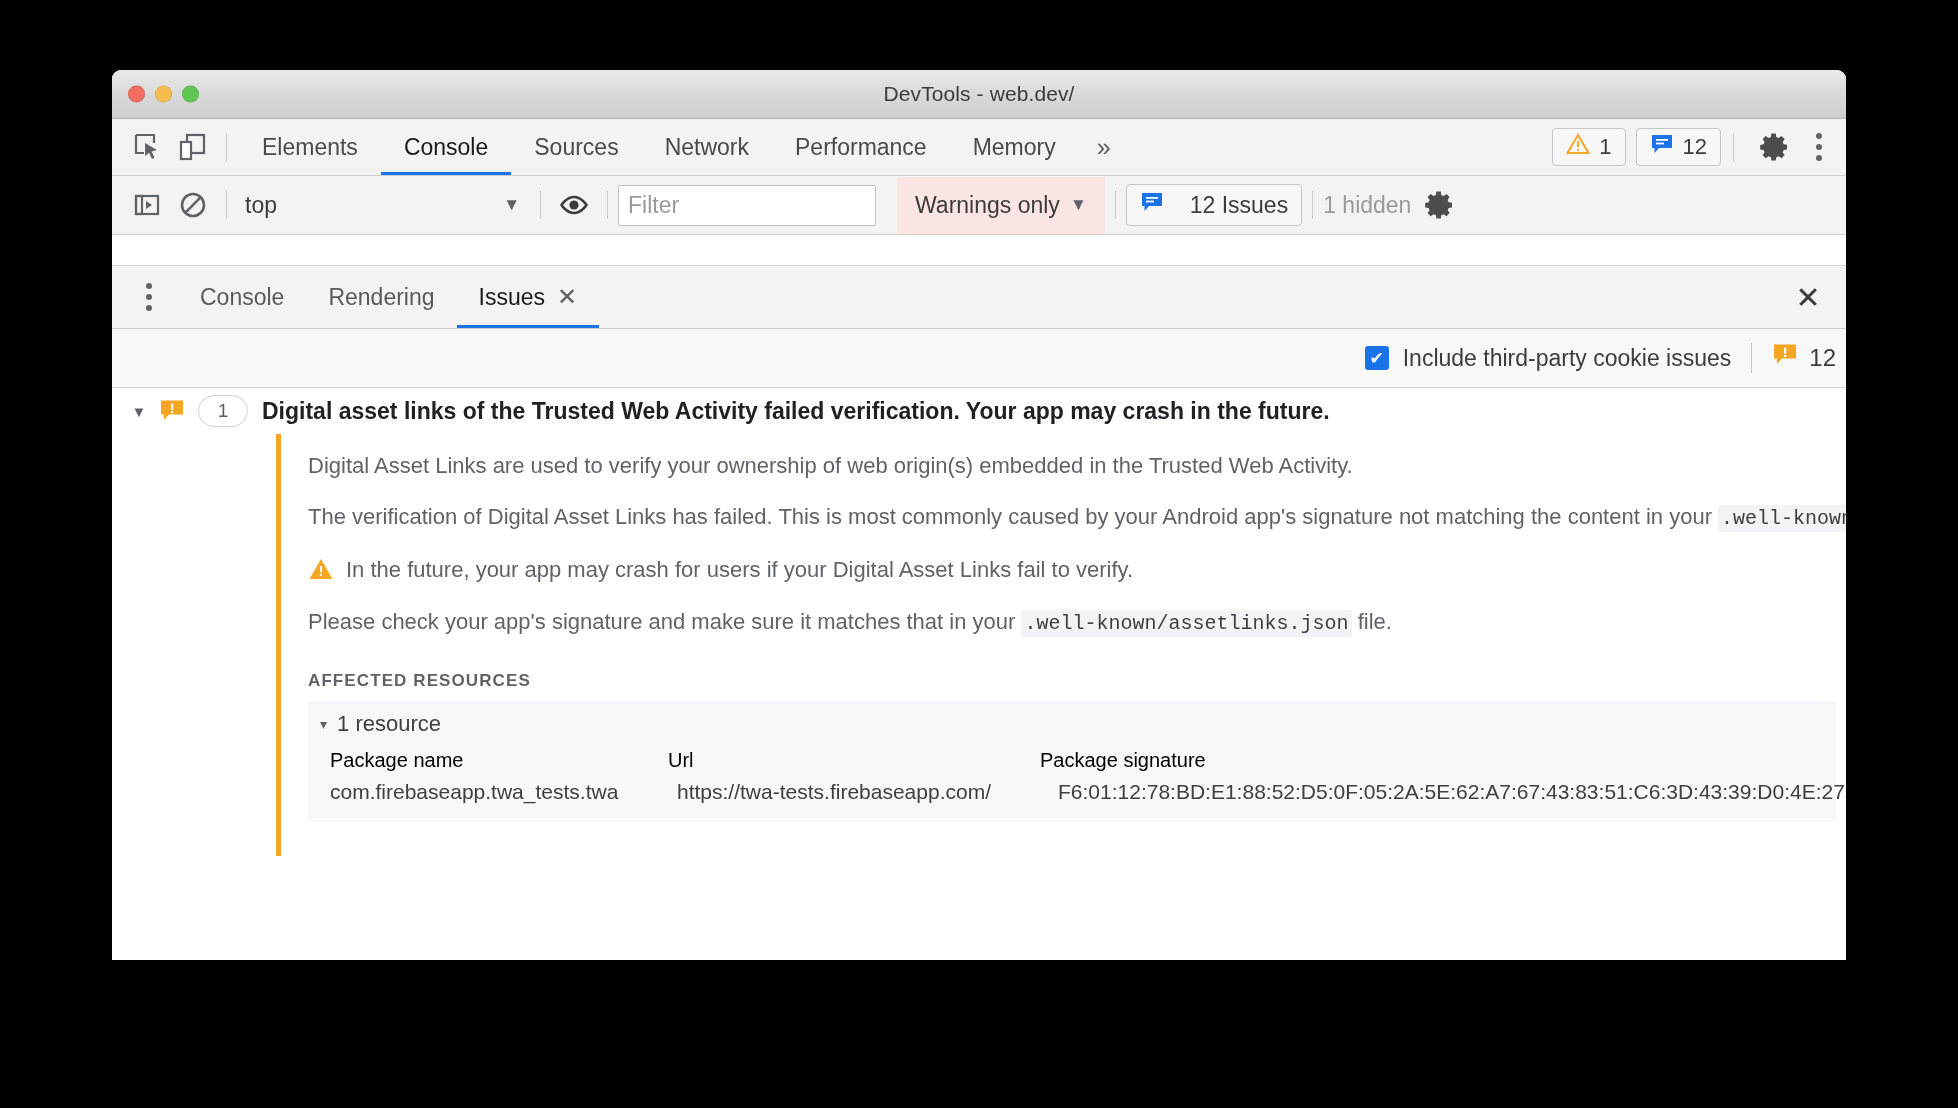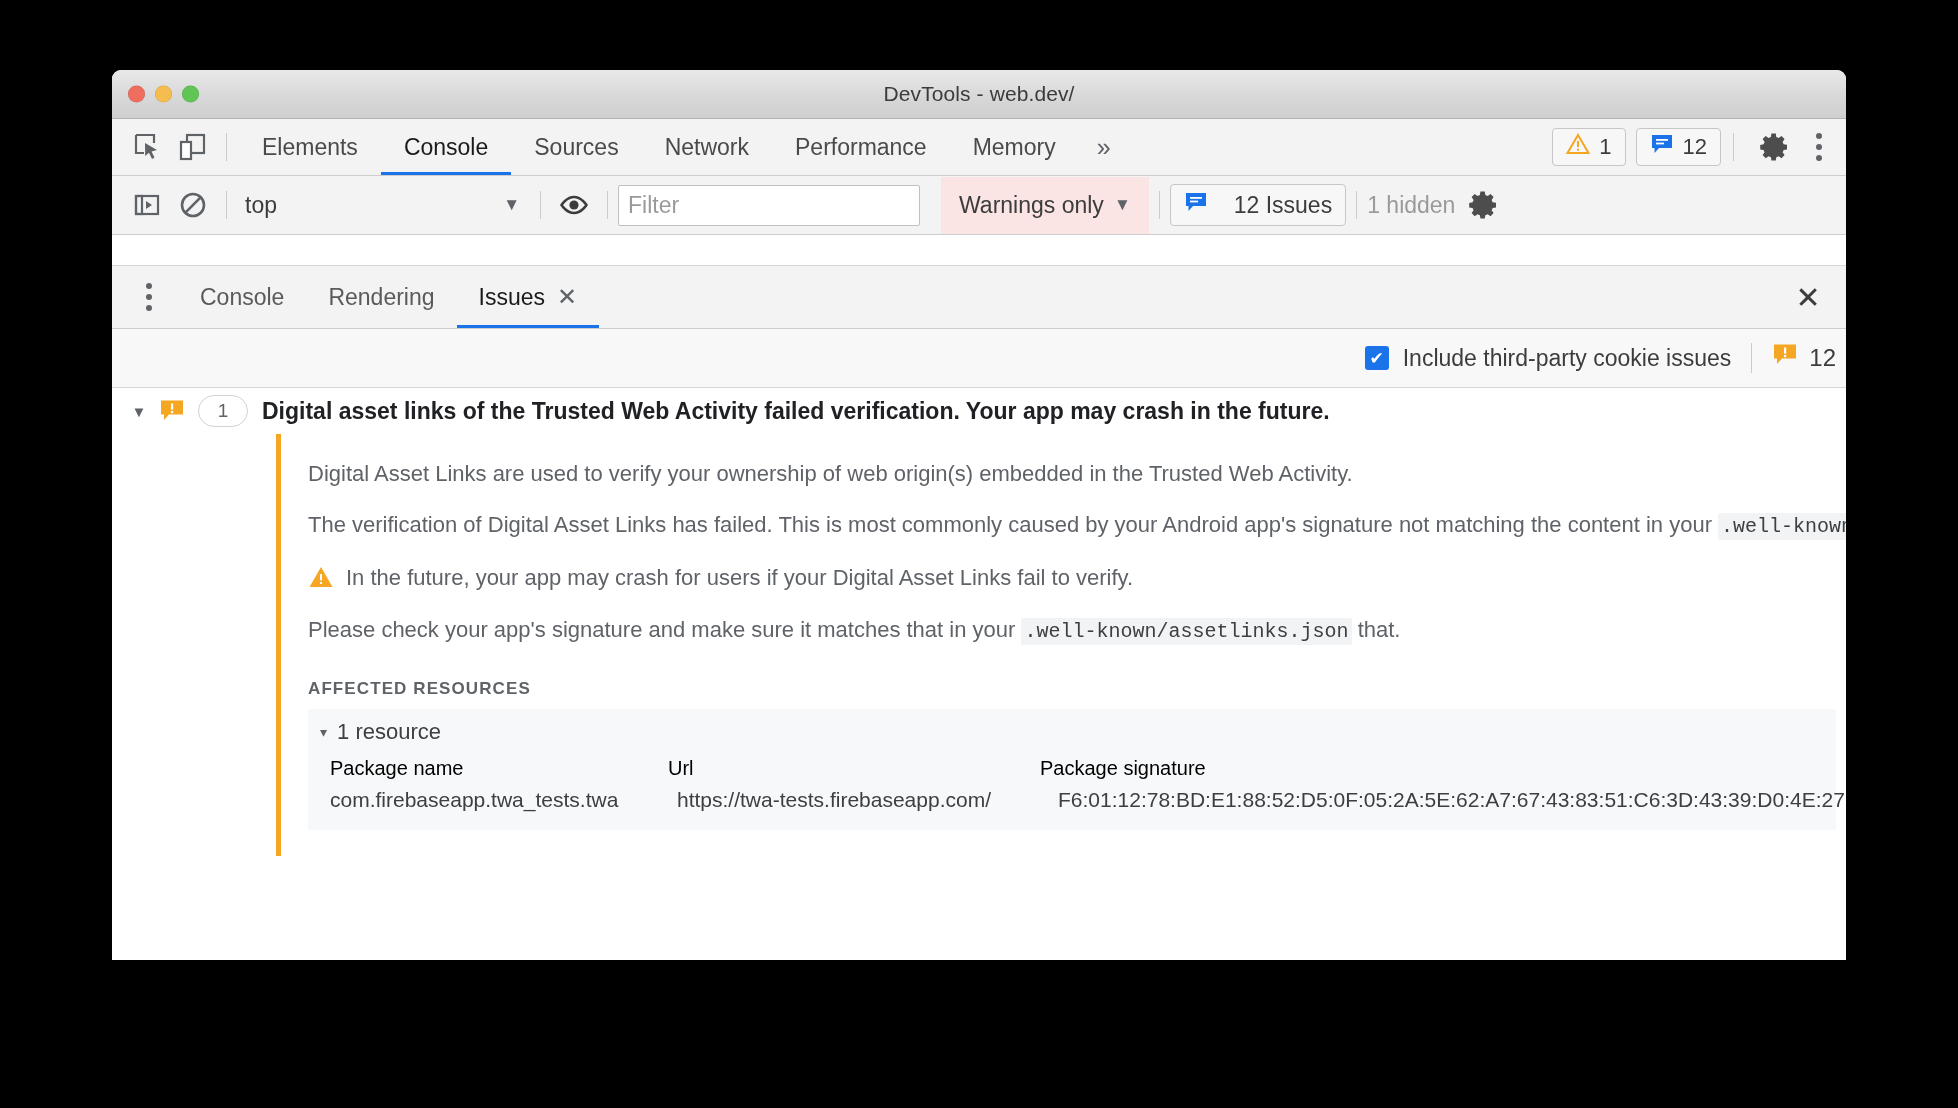--- a/index.html
+++ b/index.html
@@ -159,21 +159,21 @@
     width: 275px;
     height: 40px;
     padding: 0 10px 0 8px;
     font-size: 23px;
     color: #3c3c3c;
     flex: 0 0 auto;
   }
   .ctx-select .caret { margin-left: auto; font-size: 17px; color: #5f6368; }
 
   .filter-input {
-    width: 302px;
+    width: 258px;
     height: 41px;
     border: 1px solid #c0c0c0;
     background: #ffffff;
     border-radius: 2px;
     font-size: 23px;
     color: #9a9a9a;
     padding: 0 9px;
     box-sizing: border-box;
     font-family: "Liberation Sans", sans-serif;
     flex: 0 0 auto;
@@ -322,21 +322,21 @@
     padding-right: 10px;
     position: relative;
   }
   .para {
     font-size: 22px;
     color: #5f6368;
     line-height: 1.3;
     margin: 22px 0 0 0;
     white-space: nowrap;
   }
-  .para.first { margin-top: 26px; }
+  .para.first { margin-top: 18px; }
   code.mono {
     font-family: "Liberation Mono", monospace;
     font-size: 20px;
     background: #f1f3f4;
     color: #3c4043;
     padding: 2px 3px;
     border-radius: 2px;
   }
   .warn-line {
     display: flex; align-items: center; gap: 12px;
@@ -602,21 +602,21 @@
             <svg width="26" height="26" viewBox="0 0 26 26">
               <path d="M13 3 L24.5 23 H1.5 Z" fill="#f5a623"></path>
               <rect x="12" y="10" width="2" height="6.4" fill="#ffffff"></rect>
               <rect x="12" y="18" width="2" height="2" fill="#ffffff"></rect>
             </svg>
           </span>
           <span class="para" style="margin:0;">In the future, your app may crash for users if your Digital Asset Links fail to verify.</span>
         </div>
 
         <p class="para">
-          <span>Please check your app's signature and make sure it matches that in your </span><code class="mono">.well-known/assetlinks.json</code><span> that.</span>
+          <span>Please check your app's signature and make sure it matches that in your </span><code class="mono">.well-known/assetlinks.json</code><span> file.</span>
         </p>
 
         <div class="section-label">AFFECTED RESOURCES</div>
 
         <div class="resource-box">
           <div class="resource-toggle">
             <span class="res-caret">▾</span>
             <span>1 resource</span>
           </div>
           <div class="res-table">

